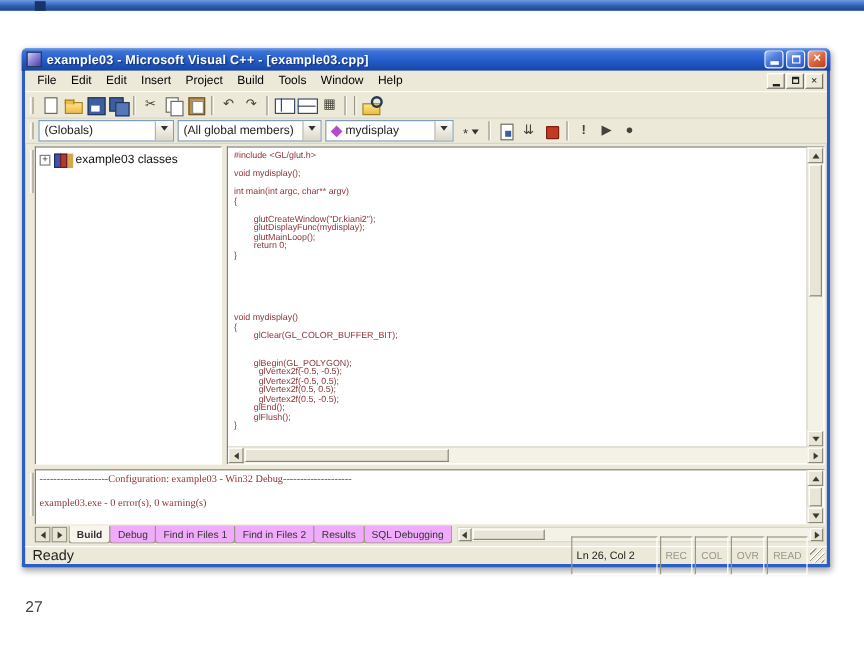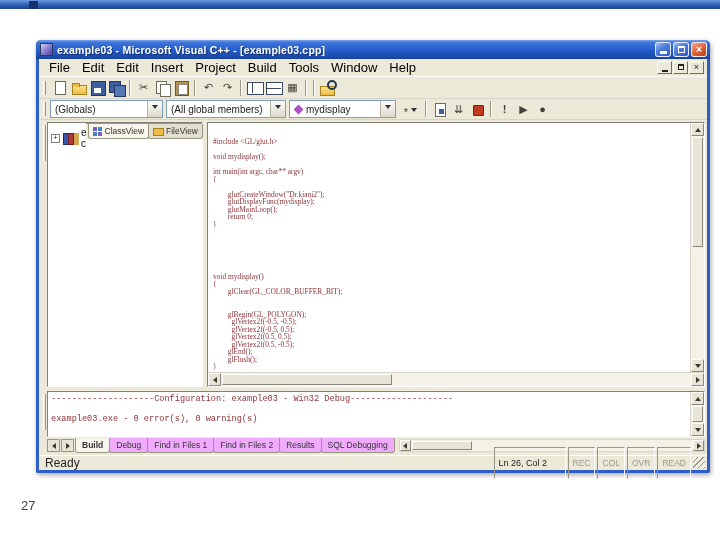--- a/index.html
+++ b/index.html
@@ -4,34 +4,34 @@
 <style>
 *{margin:0;padding:0;box-sizing:border-box}
 html,body{width:720px;height:540px;overflow:hidden;background:#fff;font-family:"Liberation Sans",sans-serif}
 i{font-style:normal}
 .slide{position:relative;width:720px;height:540px;background:#fff}
 .topbar{position:absolute;left:0;top:0;width:100%;height:9px;background:linear-gradient(180deg,#6f9ae0 0%,#2d5fb4 55%,#1c4690 100%)}
 .topbar-accent{position:absolute;left:29px;top:1px;width:9px;height:8px;background:#16336e}
 .pagenum{position:absolute;left:21px;top:498px;font-size:13px;color:#444}
 
 
-.window{position:absolute;left:36px;top:40px;width:674px;height:433px;display:flex;flex-direction:column;background:#ece9d8;border:3px solid #2c5ec6;border-top:none;border-radius:5px 5px 2px 2px;box-shadow:1px 2px 5px rgba(0,0,0,.35)}
+.window{position:absolute;left:18px;top:40px;width:674px;height:433px;display:flex;flex-direction:column;background:#ece9d8;border:3px solid #2c5ec6;border-top:none;border-radius:5px 5px 2px 2px;box-shadow:1px 2px 5px rgba(0,0,0,.35)}
 .titlebar{height:19px;margin:0 -3px;flex:none;border-radius:5px 5px 0 0;background:linear-gradient(180deg,#7ba2e8 0%,#3c74d8 14%,#245ccc 55%,#1a4aa8 92%,#163f92 100%);display:flex;align-items:center;padding:0 3px 0 4px;color:#fff}
 .app-ico{width:13px;height:13px;margin-right:4px;background:linear-gradient(135deg,#d8d4f0 0%,#8f86d8 45%,#4a3f9f 100%);border:1px solid #233a5e;flex:none}
 .title-text{font-size:10.5px;font-weight:bold;white-space:nowrap;overflow:hidden;text-shadow:1px 1px 1px rgba(0,0,0,.45);letter-spacing:.2px}
 .cap-btns{margin-left:auto;display:flex;gap:2px}
 .cbtn{width:16px;height:15px;border-radius:3px;border:1px solid rgba(255,255,255,.85);display:flex;align-items:flex-start;justify-content:center}
 .cbtn.blue{background:linear-gradient(145deg,#9db9f2 0%,#5280e0 40%,#2a59c4 100%)}
 .cbtn.red{background:linear-gradient(145deg,#f0a896 0%,#e06a42 45%,#c03a18 100%)}
 .g-minbar{width:7px;height:3px;background:#fff;margin-top:8px}
 .g-restore{width:7px;height:7px;border:1px solid #fff;border-top-width:2px;margin-top:3px}
 .g-x{color:#fff;font-size:11px;font-weight:bold;line-height:13px}
 
 .menubar{height:18px;flex:none;display:flex;align-items:center;padding:0 3px 0 4px;background:#ece9d8;border-bottom:1px solid #fff}
-.mi{font-size:13px;padding:1px 6px;color:#000}
+.mi{font-size:10px;padding:1px 6px;color:#000}
 .mdi-btns{margin-left:auto;display:flex;gap:1px}
 .mdib{width:15px;height:13px;background:#ece9d8;border:1px solid;border-color:#fff #716f64 #716f64 #fff;display:flex;align-items:flex-start;justify-content:center}
 .g-mdimin{width:6px;height:2px;background:#222;margin-top:8px}
 .g-mdirestore{width:6px;height:6px;border:1px solid #222;border-top-width:2px;margin-top:2px}
 .g-mdix{font-size:9px;color:#222;line-height:11px}
 
 
 .toolbar{flex:none;display:flex;align-items:center;padding:2px 2px 2px 3px;background:#ece9d8;border-bottom:1px solid #d8d4c8}
 .toolbar.t1{height:22px}
 .toolbar.t2{height:21px}
@@ -92,40 +92,40 @@
 .ws-tabs{height:16px;flex:none;display:flex;align-items:stretch;background:#ece9d8;border-top:1px solid #9a9684;padding-left:2px}
 .wtab{display:flex;align-items:center;gap:2px;font-size:8.5px;padding:0 4px;border:1px solid #9a9684;border-top:none;border-radius:0 0 3px 3px;margin-right:-1px;background:#e4e0d0;color:#333;white-space:nowrap}
 .wtab.active{background:#f7f5ec}
 .ic-cv{width:10px;height:11px;position:relative;flex:none}
 .ic-cv::before{content:"";position:absolute;left:0;top:1px;width:4px;height:4px;background:#7a5ad0;box-shadow:5px 0 0 #3a86c8,0 5px 0 #3a86c8,5px 5px 0 #7a5ad0}
 .ic-fv{width:11px;height:10px;position:relative;flex:none}
 .ic-fv::before{content:"";position:absolute;left:0;top:2px;width:9px;height:6px;background:#eebc45;border:1px solid #a3831c}
 .vsplit{width:4px;flex:none}
 .editor{flex:1;display:flex;flex-direction:column;min-width:0;border:1px solid;border-color:#848276 #fff #fff #848276;background:#fff}
 .ed-main{flex:1;display:flex;min-height:0}
-.code{flex:1;font-family:Liberation Serif, serif;font-size:7.4px;line-height:7.5px;color:#8e3439;padding:15px 0 0 5px;white-space:pre;overflow:hidden}
+.code{flex:1;font-family:Liberation Sans, sans-serif;font-size:7.4px;line-height:7.5px;color:#8e3439;padding:3px 0 0 5px;white-space:pre;overflow:hidden}
 
 .vscroll{width:14px;flex:none;background:#f4f2e6;border-left:1px solid #d8d4c8;display:flex;flex-direction:column}
 .hscroll{height:14px;flex:none;background:#f4f2e6;border-top:1px solid #d8d4c8;display:flex}
 .sbtn{width:13px;height:13px;flex:none;background:#e8e5d6;border:1px solid;border-color:#fff #8a8878 #8a8878 #fff;display:flex;align-items:center;justify-content:center}
 .t-up{width:0;height:0;border:3px solid transparent;border-bottom:4px solid #3a3a30;margin-top:-3px}
 .t-down{width:0;height:0;border:3px solid transparent;border-top:4px solid #3a3a30;margin-bottom:-3px}
 .t-left{width:0;height:0;border:3px solid transparent;border-right:4px solid #3a3a30;margin-left:-3px}
 .t-right{width:0;height:0;border:3px solid transparent;border-left:4px solid #3a3a30;margin-right:-3px}
 .vthumb{width:11px;height:110px;margin:1px;background:#e8e5d6;border:1px solid;border-color:#fff #8a8878 #8a8878 #fff}
 .hthumb{height:11px;width:170px;margin:1px;background:#e8e5d6;border:1px solid;border-color:#fff #8a8878 #8a8878 #fff}
 .track{flex:1}
 .vthumb.small{height:26px}
 .hthumb.small{width:60px}
 
 
 .output{height:66px;flex:none;display:flex;padding:2px}
 .out-body{flex:1;display:flex;flex-direction:column;min-width:0}
 .out-top{flex:1;display:flex;border:1px solid;border-color:#848276 #fff #fff #848276;background:#fff;min-height:0}
-.out-text{flex:1;font-family:Liberation Mono, monospace;font-size:8.6px;line-height:10px;color:#8e3439;padding:2px 0 0 3px;white-space:pre;overflow:hidden}
+.out-text{flex:1;font-family:Liberation Serif, serif;font-size:8.6px;line-height:10px;color:#8e3439;padding:2px 0 0 3px;white-space:pre;overflow:hidden}
 .out-bottom{height:16px;flex:none;display:flex;align-items:stretch;background:#ece9d8;padding-top:1px}
 .tab-scroll{width:13px;height:13px;margin:1px 1px 0 0;flex:none;background:#e8e5d6;border:1px solid #9a9684;display:flex;align-items:center;justify-content:center}
 .otab{display:flex;align-items:center;font-size:8.5px;padding:0 6px;border:1px solid #9a9684;border-top:none;border-radius:0 0 3px 3px;margin-right:-1px;background:#f0abfc;color:#333;white-space:nowrap}
 .otab.active{background:#f7f5ec;font-weight:bold}
 .out-hscroll{flex:1;margin:1px 0 1px 5px;display:flex;background:#f4f2e6;border:1px solid #d8d4c8}
 
 
 .statusbar{height:15px;flex:none;display:flex;align-items:center;padding:1px 2px;gap:2px;border-top:1px solid #fff}
 .sb-msg{flex:1;font-size:12px;padding-left:4px;color:#222}
 .sb-box{height:28px;border:1px solid;border-color:#9a9684 #fff #fff #9a9684;font-size:8.5px;display:flex;align-items:center;justify-content:center;color:#9a988c;padding:15px 4px}
@@ -282,30 +282,20 @@
       <span class="panel-grip">
           <i></i>
         </span>
       <div class="workspace">
         <div class="tree">
           <div class="tnode">
             <span class="texp"></span>
             <i class="ic-books"></i>
             <span>example03 classes</span>
           </div>
-        </div>
-        <div class="ws-tabs">
-          <span class="wtab active">
-            <i class="ic-cv"></i>
-            <span>ClassView</span>
-          </span>
-          <span class="wtab">
-            <i class="ic-fv"></i>
-            <span>FileView</span>
-          </span>
         </div>
       </div>
       <span class="vsplit"></span>
       <div class="editor">
         <div class="ed-main">
           <pre class="code">#include &lt;GL/glut.h&gt;
 
 void mydisplay();
 
 int main(int argc, char** argv)

